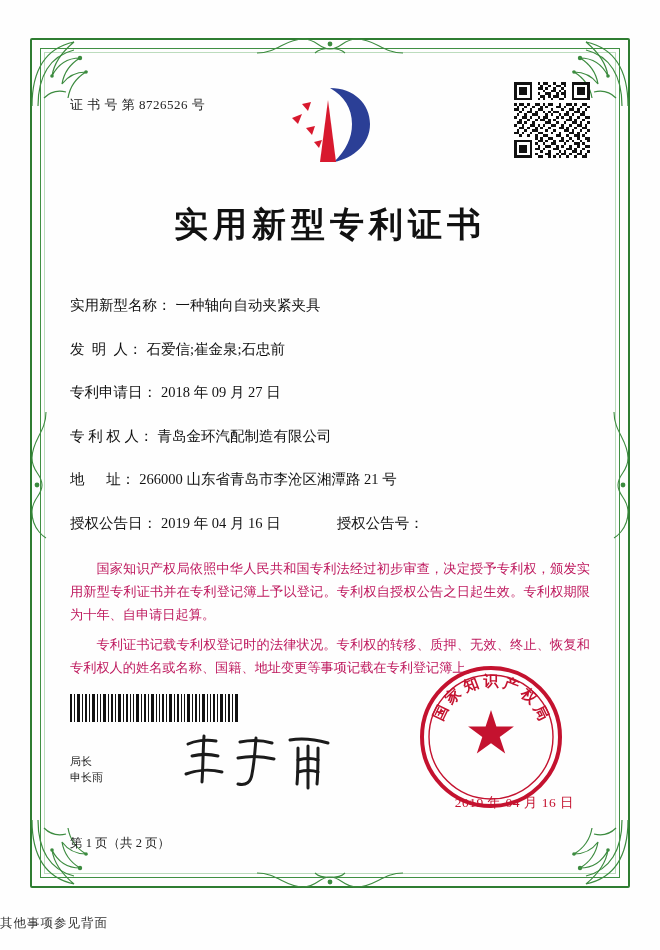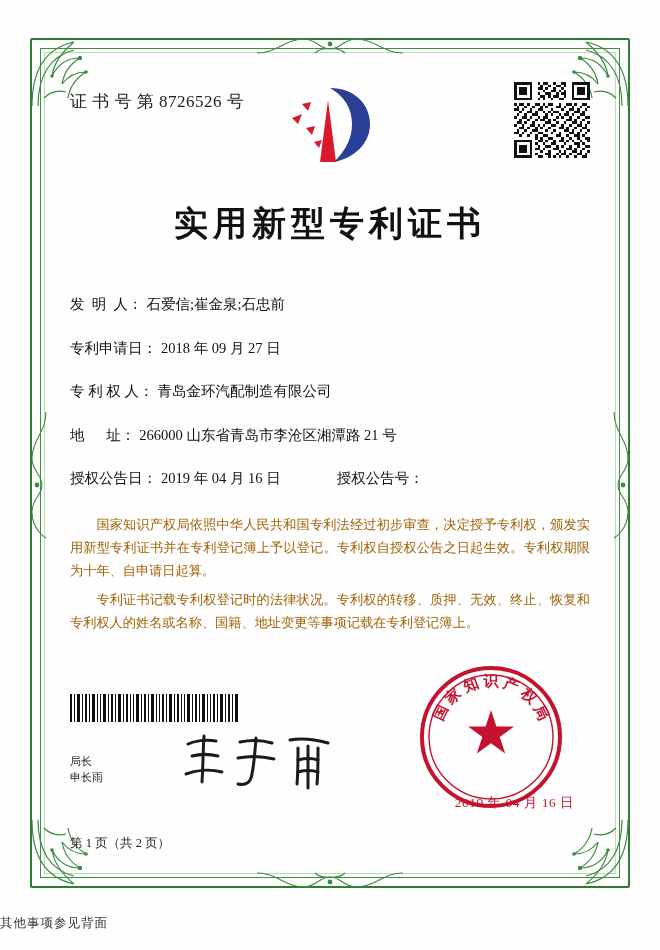--- a/index.html
+++ b/index.html
@@ -76,24 +76,24 @@
   
   .content {
     position: absolute;
     left: 70px;
     right: 70px;
     top: 80px;
     bottom: 90px;
   }
 
   .cert-no {
-    font-size: 17px;
+    font-size: 13px;
     letter-spacing: 0.5px;
     color: #222;
-    margin-top: 10px;
+    margin-top: 16px;
   }
 
   .logo {
     position: absolute;
     left: 50%;
     transform: translateX(-50%);
     top: 4px;
     width: 92px;
     height: 82px;
   }
@@ -142,21 +142,21 @@
     margin-left: 56px;
     display: flex;
     align-items: baseline;
   }
 
   .paragraphs {
     margin-top: 20px;
     font-size: 13.2px;
     line-height: 1.75;
     text-align: justify;
-    color: #a16207;
+    color: #be185d;
   }
   .paragraphs p {
     margin: 0 0 6px 0;
     text-indent: 2em;
   }
 
   
   .barcode {
     position: absolute;
     left: 0;
@@ -540,20 +540,24 @@
             <rect x="23" y="28" width="1" height="1"></rect>
             <rect x="26" y="28" width="2" height="1"></rect>
         </g>
       </svg>
     </div>
 
     <div class="title">实用新型专利证书</div>
 
     <div class="fields">
       <div class="field-row">
+        <span class="field-label">实用新型名称：</span>
+        <span class="field-value">一种轴向自动夹紧夹具</span>
+      </div>
+      <div class="field-row">
         <span class="field-label">发  明  人：</span>
         <span class="field-value">石爱信;崔金泉;石忠前</span>
       </div>
       <div class="field-row">
         <span class="field-label">专利申请日：</span>
         <span class="field-value">2018 年 09 月 27 日</span>
       </div>
       <div class="field-row">
         <span class="field-label">专 利 权 人：</span>
         <span class="field-value">青岛金环汽配制造有限公司</span>

